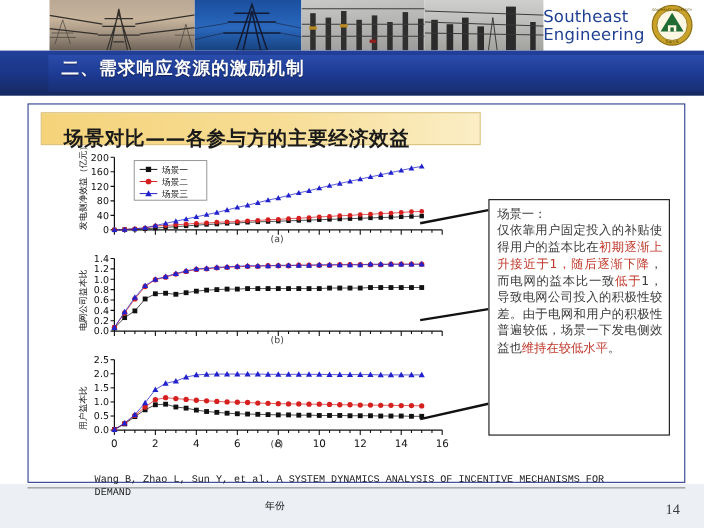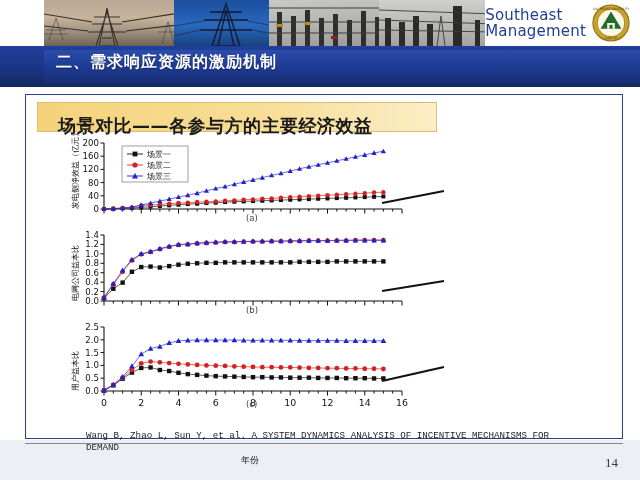--- a/index.html
+++ b/index.html
@@ -185,21 +185,21 @@
       <g stroke="#3a3a3a" stroke-width=".9" fill="none">
         <path d="M0 10 L116 14 M0 20 L116 24 M0 30 L116 32"></path>
         <path d="M58 46 L62 16 L66 46"></path>
       </g>
     </svg>
   </div>
 
   <div class="brand">
     <div class="brand-text">
       <div>Southeast</div>
-      <div>Management</div>
+      <div>Engineering</div>
     </div>
     <svg class="seal" viewBox="0 0 40 40">
       <circle cx="20" cy="20" r="19" fill="#c9a227" stroke="#8d7016" stroke-width="1.2"></circle>
       <circle cx="20" cy="20" r="14.5" fill="#fdf7e3" stroke="#8d7016" stroke-width=".8"></circle>
       <path d="M20 8 L31 26 L9 26 Z" fill="#1f6b33"></path>
       <rect x="16" y="20" width="8" height="6" fill="#fdf7e3"></rect>
       <rect x="18.4" y="22" width="3.2" height="4" fill="#1f6b33"></rect>
       <text x="20" y="6.4" font-size="3.1" fill="#5a4709" text-anchor="middle" font-family="DejaVu Sans, sans-serif">SOUTHEAST UNIVERSITY</text>
       <text x="20" y="37.2" font-size="3.3" fill="#5a4709" text-anchor="middle" font-family="DejaVu Sans, sans-serif">东南大学</text>
     </svg>
@@ -712,20 +712,26 @@
     </div>
 
   <svg id="connectors">
     <g stroke="#111" stroke-width="2.2" fill="none">
       <path d="M356 108 L418 96"></path>
       <path d="M356 196 L418 186"></path>
       <path d="M356 286 L418 272"></path>
     </g>
   </svg>
 
+  <div id="textbox">
+    <p>
+      <span>场景一：</span><br>
+      <span>仅依靠用户固定投入的补贴使得用户的益本比在</span><span class="red">初期逐渐上升接近于1，随后逐渐下降</span><span>，而电网的益本比一致</span><span class="red">低于</span><span>1，导致电网公司投入的积极性较差。由于电网和用户的积极性普遍较低，场景一下发电侧效益也</span><span class="red">维持在较低水平</span><span>。</span>
+    </p>
+  </div>
 </div>
 
 <div id="footer-band"></div>
 <div id="footer-rule"></div>
 <div id="citation">
   <div>Wang B, Zhao L, Sun Y, et al. A SYSTEM DYNAMICS ANALYSIS OF INCENTIVE MECHANISMS FOR DEMAND</div>
 </div>
 <div id="pagenum">14</div>
 
 </body></html>

